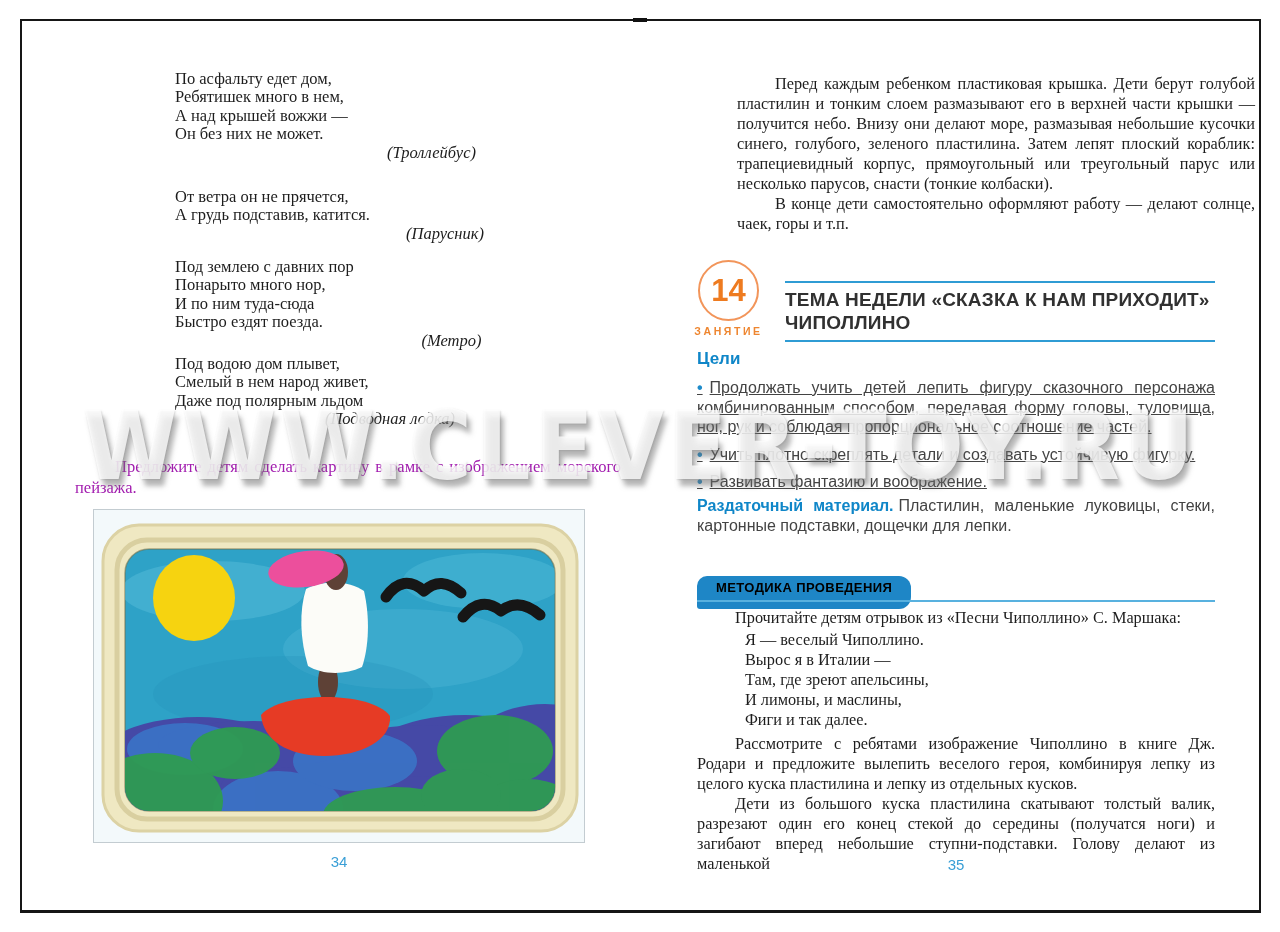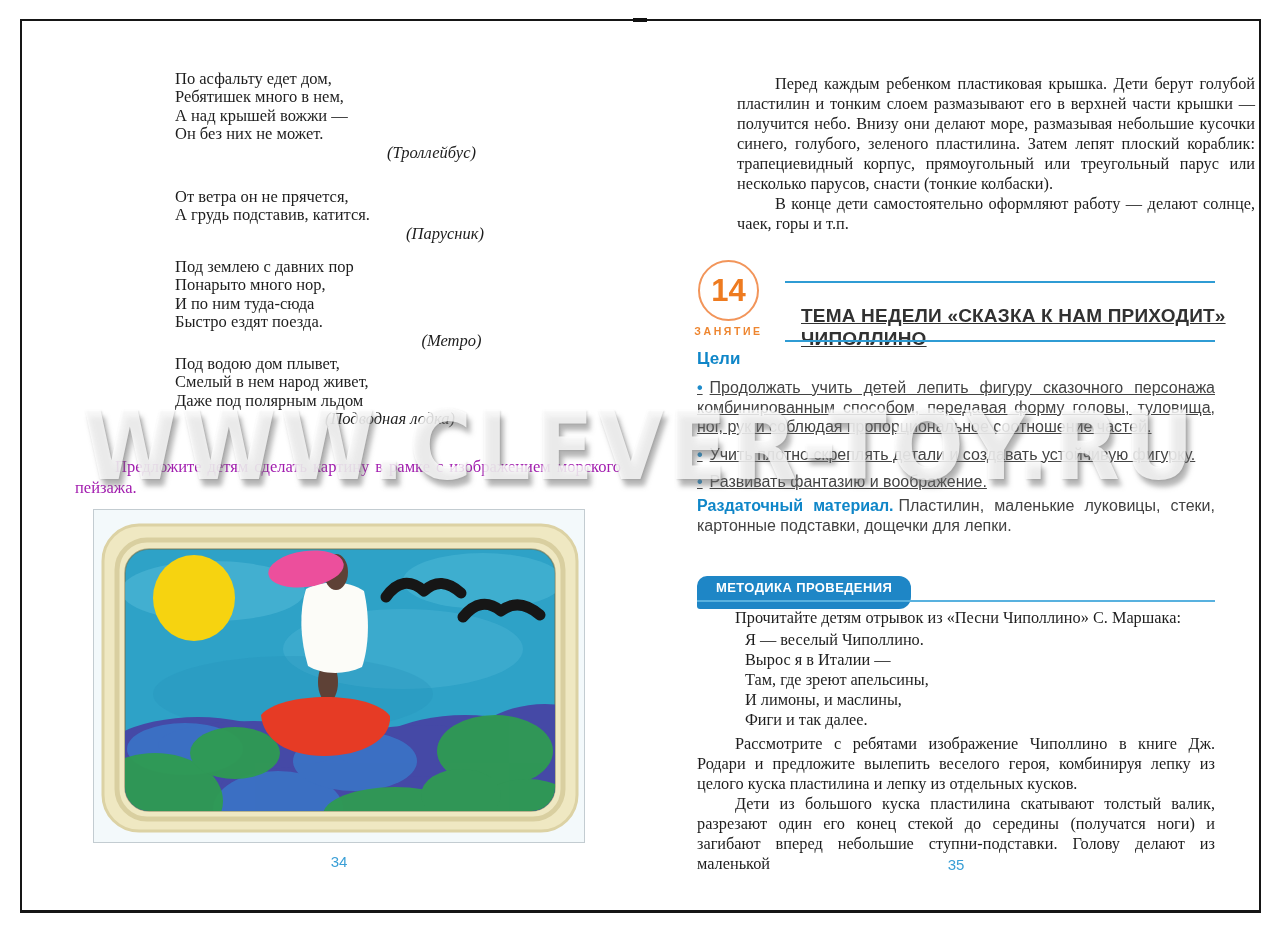--- a/index.html
+++ b/index.html
@@ -39,35 +39,35 @@
     text-align:justify;text-indent:38px;}
 
   .circle{position:absolute;left:58px;top:240px;width:57px;height:57px;
     border:2px solid #f2955a;border-radius:50%;
     display:flex;align-items:center;justify-content:center;
     font:bold 31px "Liberation Sans",sans-serif;color:#ee7b20;}
   .zanyatie{position:absolute;left:25px;top:305px;width:127px;text-align:center;
     font:bold 10.5px "Liberation Sans",sans-serif;letter-spacing:2.6px;color:#ee8630;}
   .rule{position:absolute;left:145px;width:430px;height:2px;background:#2f9cd4;}
   .rule-top{top:261px}.rule-bottom{top:320px}
-  .lesson-title{position:absolute;left:145px;top:268px;width:455px;margin:16px;
-    font:bold 19px/23px "Liberation Sans",sans-serif;color:#313131;letter-spacing:.2px;text-decoration:underline;}
+  .lesson-title{position:absolute;left:145px;top:268px;width:455px;margin:0;
+    font:bold 19px/23px "Liberation Sans",sans-serif;color:#313131;letter-spacing:.2px;}
   .lesson-title span{display:block;}
 
   .goals-h{position:absolute;left:57px;top:329px;margin:0;
     font:bold 17px "Liberation Sans",sans-serif;color:#0f86c8;}
   .goalwrap{position:absolute;left:57px;top:350px;width:518px;
     font:16px/19.5px "Liberation Sans",sans-serif;color:#434343;}
   p.bullet{margin:8px 0 2px;text-align:justify;text-decoration:underline;}
   .dot{color:#1e8bca;font-weight:bold;margin-right:7px;}
   p.material{margin:4px 0 0;text-align:justify;font:16px/20.5px "Liberation Sans",sans-serif;}
   .mlabel{color:#0f86c8;font-weight:bold;margin-right:5px;}
 
   .badge{position:absolute;left:57px;top:556px;height:25px;line-height:25px;
-    padding:4px 19px;background:#1e86c6;color:#ffffff;
+    padding:4px 19px;background:#1e86c6;color:#000000;
     font:bold 13px "Liberation Sans",sans-serif;letter-spacing:.4px;
     border-radius:10px 12px 12px 3px;}
   .badge-line{position:absolute;left:57px;top:580px;width:518px;height:2px;background:#58b1df;}
 
   .method{position:absolute;left:57px;top:588px;width:518px;}
   .rpoem{margin:2px 0 0 48px;font:16.3px/20px "Liberation Serif",serif;color:#1d1d1d;}
   .rb{margin-top:4px;}
   #right-page .pagenum{left:57px;top:836px;width:518px;}
 
   

